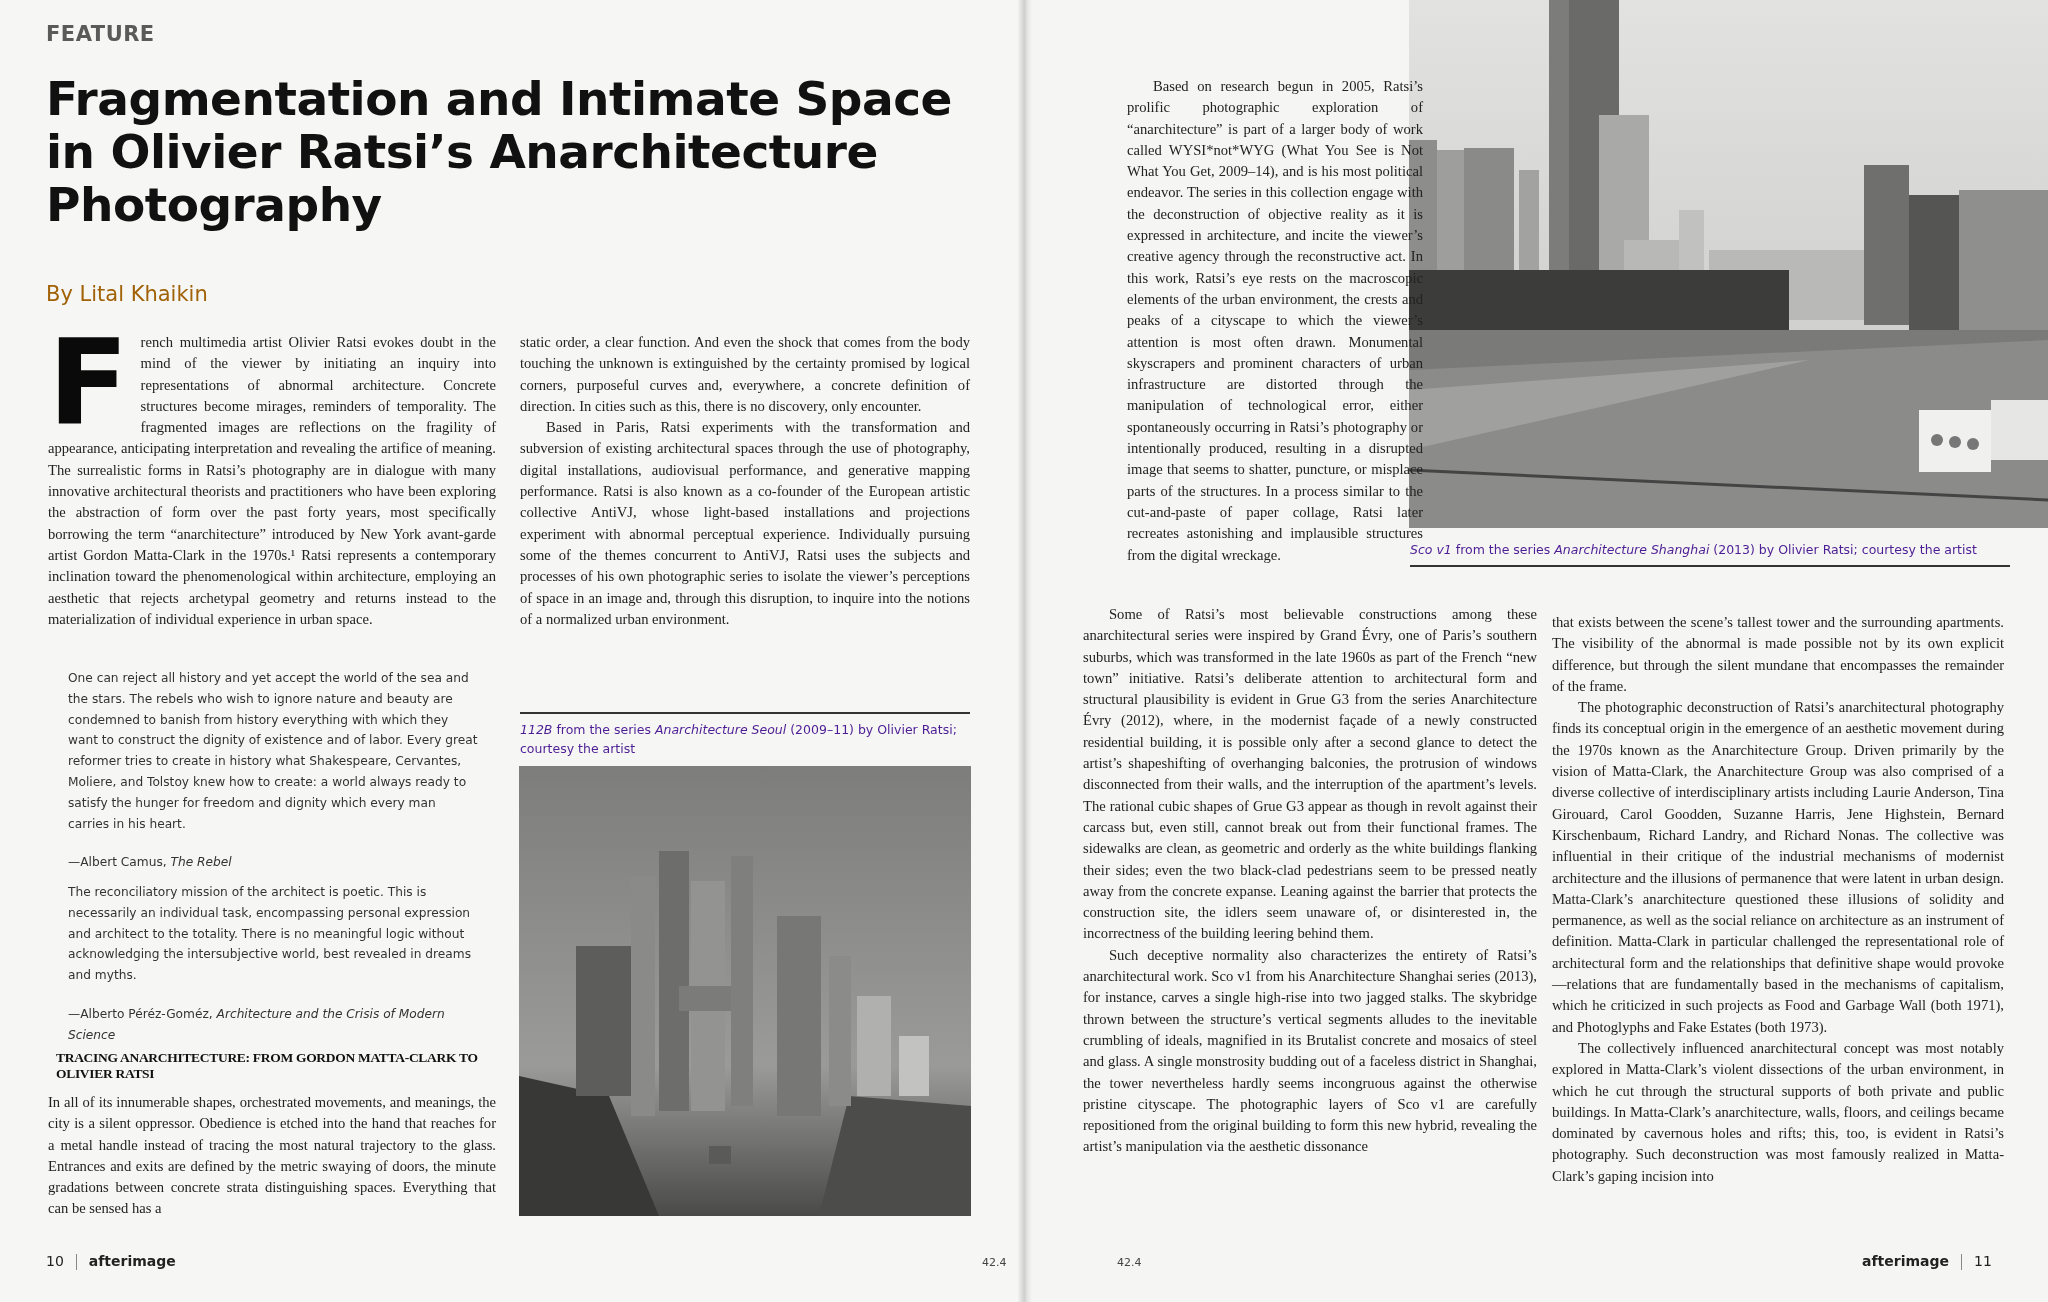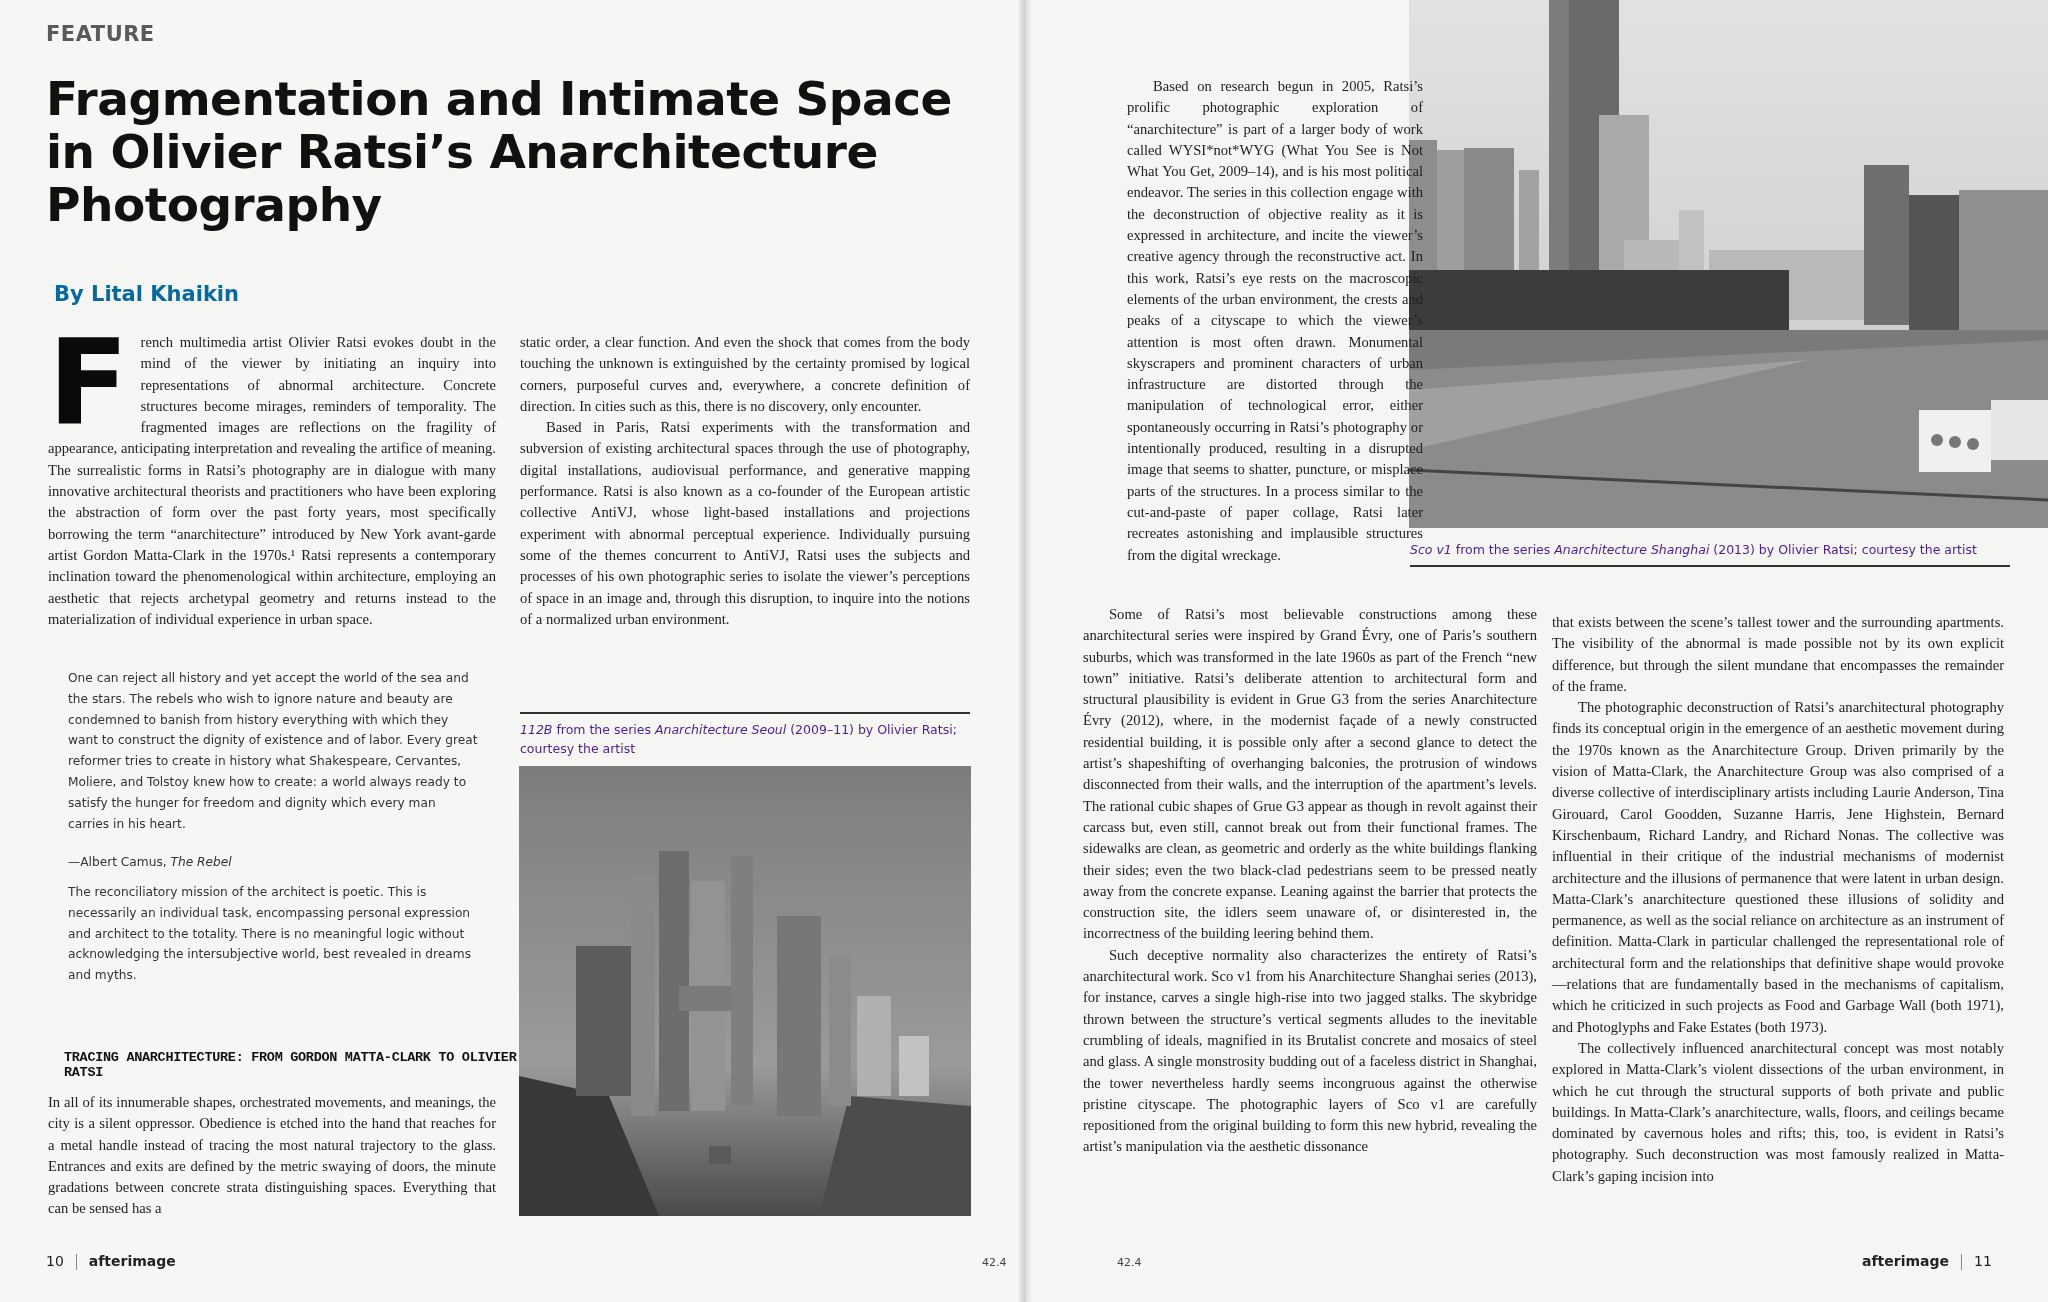--- a/index.html
+++ b/index.html
@@ -4,31 +4,31 @@
 <style>
   html, body { margin:0; padding:0; }
   body { width:2048px; height:1302px; position:relative; overflow:hidden; background:#f4f4f2; font-family:"Liberation Serif", serif; color:#1a1a1a; }
   .page { position:absolute; top:0; height:1302px; background:#f6f6f4; }
   .page-left { left:0; width:1022px; }
   .page-right { left:1022px; width:1026px; background:#f5f5f3; }
   .gutter { position:absolute; left:1018px; top:0; width:14px; height:1302px; background:linear-gradient(to right,#f2f2f0,#cfcfcd 45%,#e6e6e4 70%,#f5f5f3); }
   .abs { position:absolute; }
   .kicker { left:46px; top:22px; font-family:"DejaVu Sans", sans-serif; font-weight:bold; font-size:21px; color:#5a5a5a; letter-spacing:0.5px; }
   .title { left:46px; top:72px; width:960px; font-family:"DejaVu Sans", sans-serif; font-weight:bold; font-size:47px; line-height:53px; color:#111; letter-spacing:-0.5px; }
-  .byline { left:54px; top:282px; font-family:"DejaVu Sans", sans-serif; font-size:21px; color:#0369a1;font-weight:bold; }
+  .byline { left:46px; top:282px; font-family:"DejaVu Sans", sans-serif; font-size:21px; color:#a16207; }
   .body { font-size:14.6px; line-height:21.3px; text-align:justify; color:#222; }
   .body p { margin:0; }
   .body p.ind { text-indent:26px; }
   .dropcap { float:left; font-family:"DejaVu Sans", sans-serif; font-weight:bold; font-size:118px; line-height:92px; margin:4px 12px 0 0; color:#0a0a0a; height:100px; }
   .col1 { left:48px; top:332px; width:448px; }
   .col2 { left:520px; top:332px; width:450px; }
   .quote { left:68px; width:410px; font-family:"DejaVu Sans", sans-serif; font-size:12.2px; line-height:20.8px; color:#333; }
   .quote .attr { margin-top:18px; }
   .quote i { font-style:italic; }
-  .subhead { left:64px; top:1050px; width:460px; font-family:Liberation Mono, monospace; font-weight:bold; font-size:13.5px; color:#111; letter-spacing:-0.3px; }
+  .subhead { left:56px; top:1050px; width:460px; font-family:Liberation Serif, serif; font-weight:bold; font-size:13.5px; color:#111; letter-spacing:-0.3px; }
   .col1b { left:48px; top:1092px; width:448px; }
   .rule { height:1.5px; background:#333; }
   .caption { font-family:"DejaVu Sans", sans-serif; font-size:12.5px; line-height:19px; color:#4c1d95; }
   .caption i { font-style:italic; }
   .photo { border:0; }
   .folio { font-family:"DejaVu Sans", sans-serif; font-size:14px; color:#222; }
   .folio b { font-weight:bold; }
   .issue { font-family:"DejaVu Sans", sans-serif; font-size:11px; color:#444;margin-left:32px; }
   .sep { display:inline-block; width:1px; height:16px; background:#888; vertical-align:middle; margin:0 12px; }
   .col3 { left:1127px; top:76px; width:296px; }
@@ -52,20 +52,21 @@
   <p>rench multimedia artist Olivier Ratsi evokes doubt in the mind of the viewer by initiating an inquiry into representations of abnormal architecture. Concrete structures become mirages, reminders of temporality. The fragmented images are reflections on the fragility of appearance, anticipating interpretation and revealing the artifice of meaning. The surrealistic forms in Ratsi’s photography are in dialogue with many innovative architectural theorists and practitioners who have been exploring the abstraction of form over the past forty years, most specifically borrowing the term “anarchitecture” introduced by New York avant-garde artist Gordon Matta-Clark in the 1970s.¹ Ratsi represents a contemporary inclination toward the phenomenological within architecture, employing an aesthetic that rejects archetypal geometry and returns instead to the materialization of individual experience in urban space.</p>
 </div>
 
 <div class="abs quote" style="top:668px;">
   <div>One can reject all history and yet accept the world of the sea and the stars. The rebels who wish to ignore nature and beauty are condemned to banish from history everything with which they want to construct the dignity of existence and of labor. Every great reformer tries to create in history what Shakespeare, Cervantes, Moliere, and Tolstoy knew how to create: a world always ready to satisfy the hunger for freedom and dignity which every man carries in his heart.</div>
   <div class="attr"><span>—Albert Camus, </span><i>The Rebel</i></div>
 </div>
 
 <div class="abs quote" style="top:882px;">
   <div>The reconciliatory mission of the architect is poetic. This is necessarily an individual task, encompassing personal expression and architect to the totality. There is no meaningful logic without acknowledging the intersubjective world, best revealed in dreams and myths.</div>
+  <div class="attr"><span>—Alberto Péréz-Goméz, </span><i>Architecture and the Crisis of Modern Science</i></div>
 </div>
 
 <div class="abs subhead">TRACING ANARCHITECTURE: FROM GORDON MATTA-CLARK TO OLIVIER RATSI</div>
 <div class="abs body col1b">
   <p>In all of its innumerable shapes, orchestrated movements, and meanings, the city is a silent oppressor. Obedience is etched into the hand that reaches for a metal handle instead of tracing the most natural trajectory to the glass. Entrances and exits are defined by the metric swaying of doors, the minute gradations between concrete strata distinguishing spaces. Everything that can be sensed has a</p>
 </div>
 
 <div class="abs body col2">
   <p>static order, a clear function. And even the shock that comes from the body touching the unknown is extinguished by the certainty promised by logical corners, purposeful curves and, everywhere, a concrete definition of direction. In cities such as this, there is no discovery, only encounter.</p>
   <p class="ind">Based in Paris, Ratsi experiments with the transformation and subversion of existing architectural spaces through the use of photography, digital installations, audiovisual performance, and generative mapping performance. Ratsi is also known as a co-founder of the European artistic collective AntiVJ, whose light-based installations and projections experiment with abnormal perceptual experience. Individually pursuing some of the themes concurrent to AntiVJ, Ratsi uses the subjects and processes of his own photographic series to isolate the viewer’s perceptions of space in an image and, through this disruption, to inquire into the notions of a normalized urban environment.</p>

